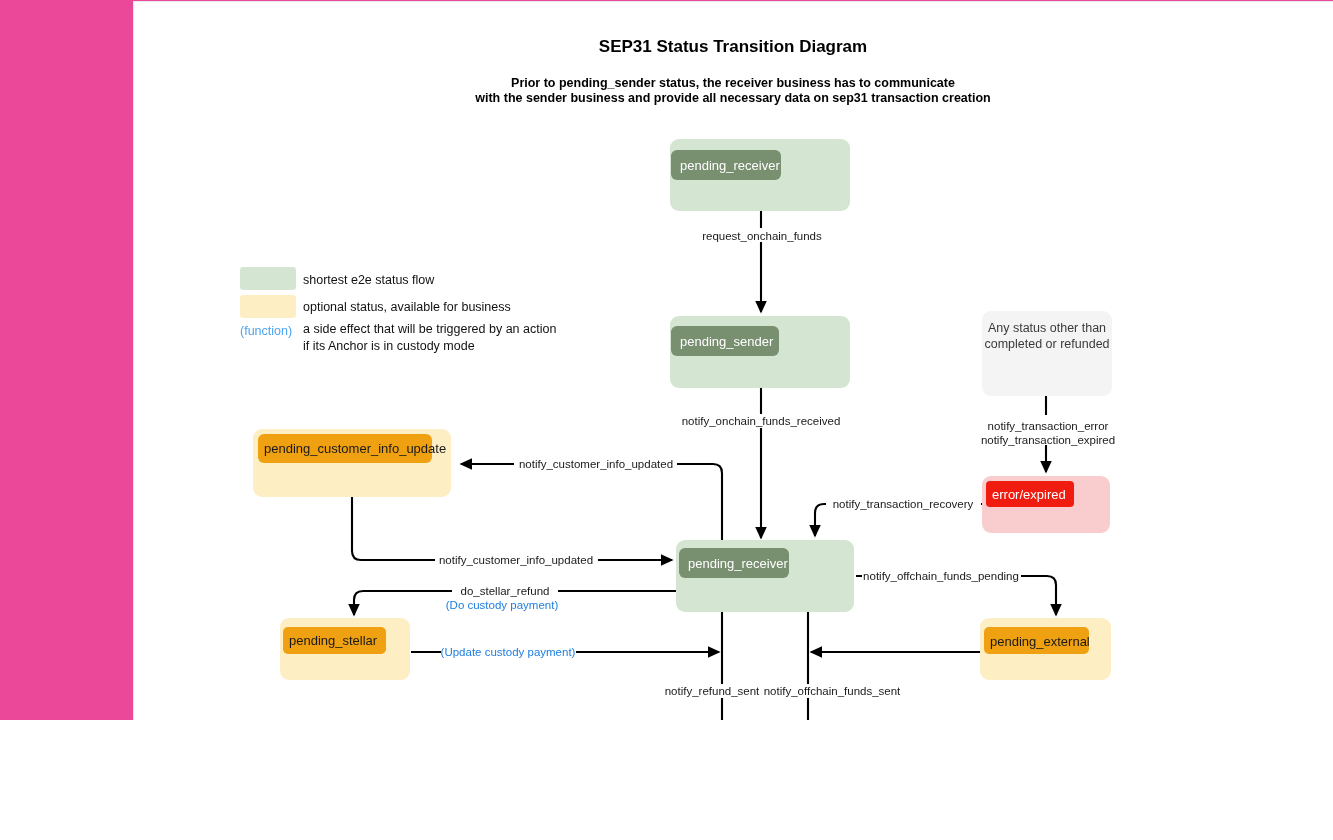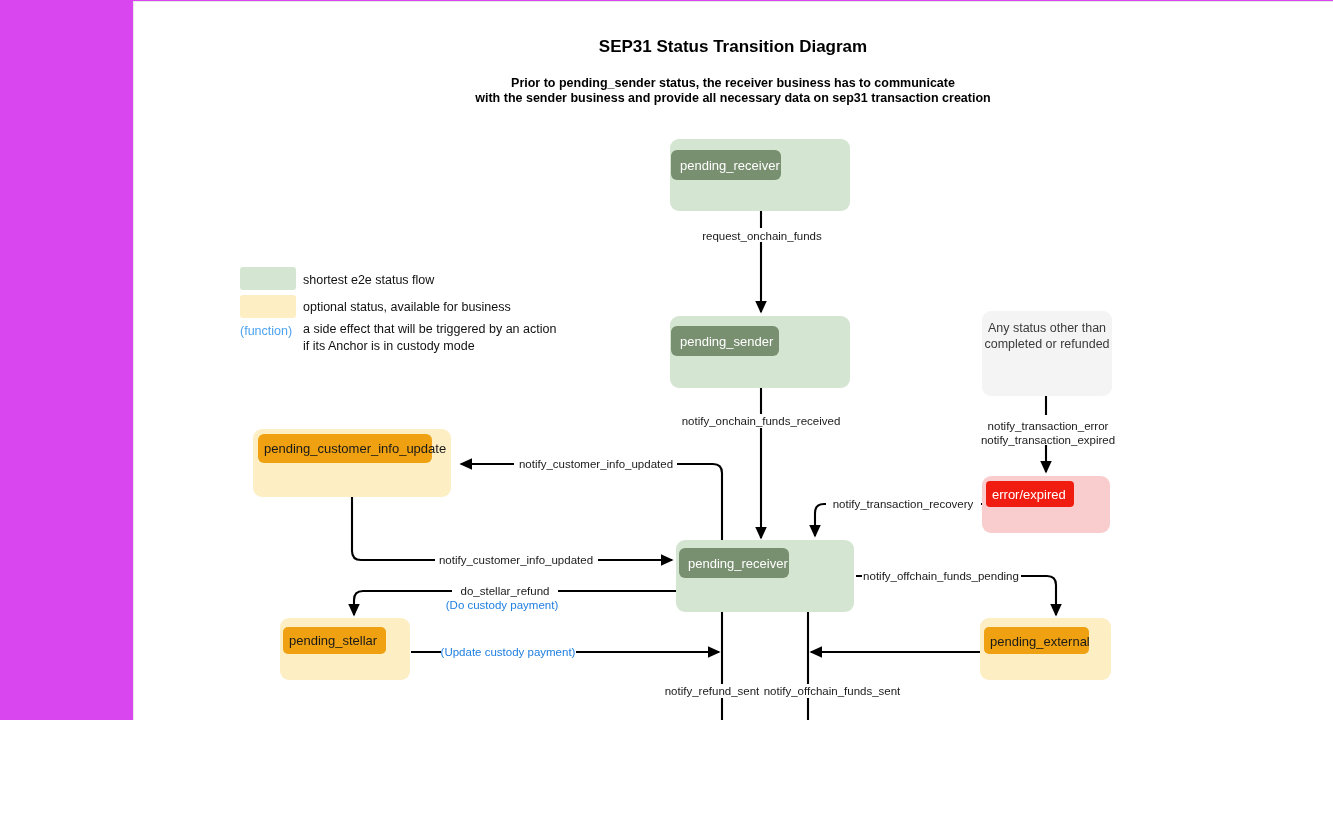--- a/index.html
+++ b/index.html
@@ -5,21 +5,21 @@
   html, body {
     margin: 0;
     padding: 0;
     background: #ffffff;
     font-family: "Liberation Sans", sans-serif;
   }
   #page {
     position: relative;
     width: 1333px;
     height: 720px;
-    background: #d946ef;
+    background: #ec4899;
     overflow: hidden;
   }
   
   #canvas-frame {
     position: absolute;
     left: 133px;
     top: 1px;
     width: 1200px;
     height: 839px;
     border-left: 1px solid #e8e8e8;

